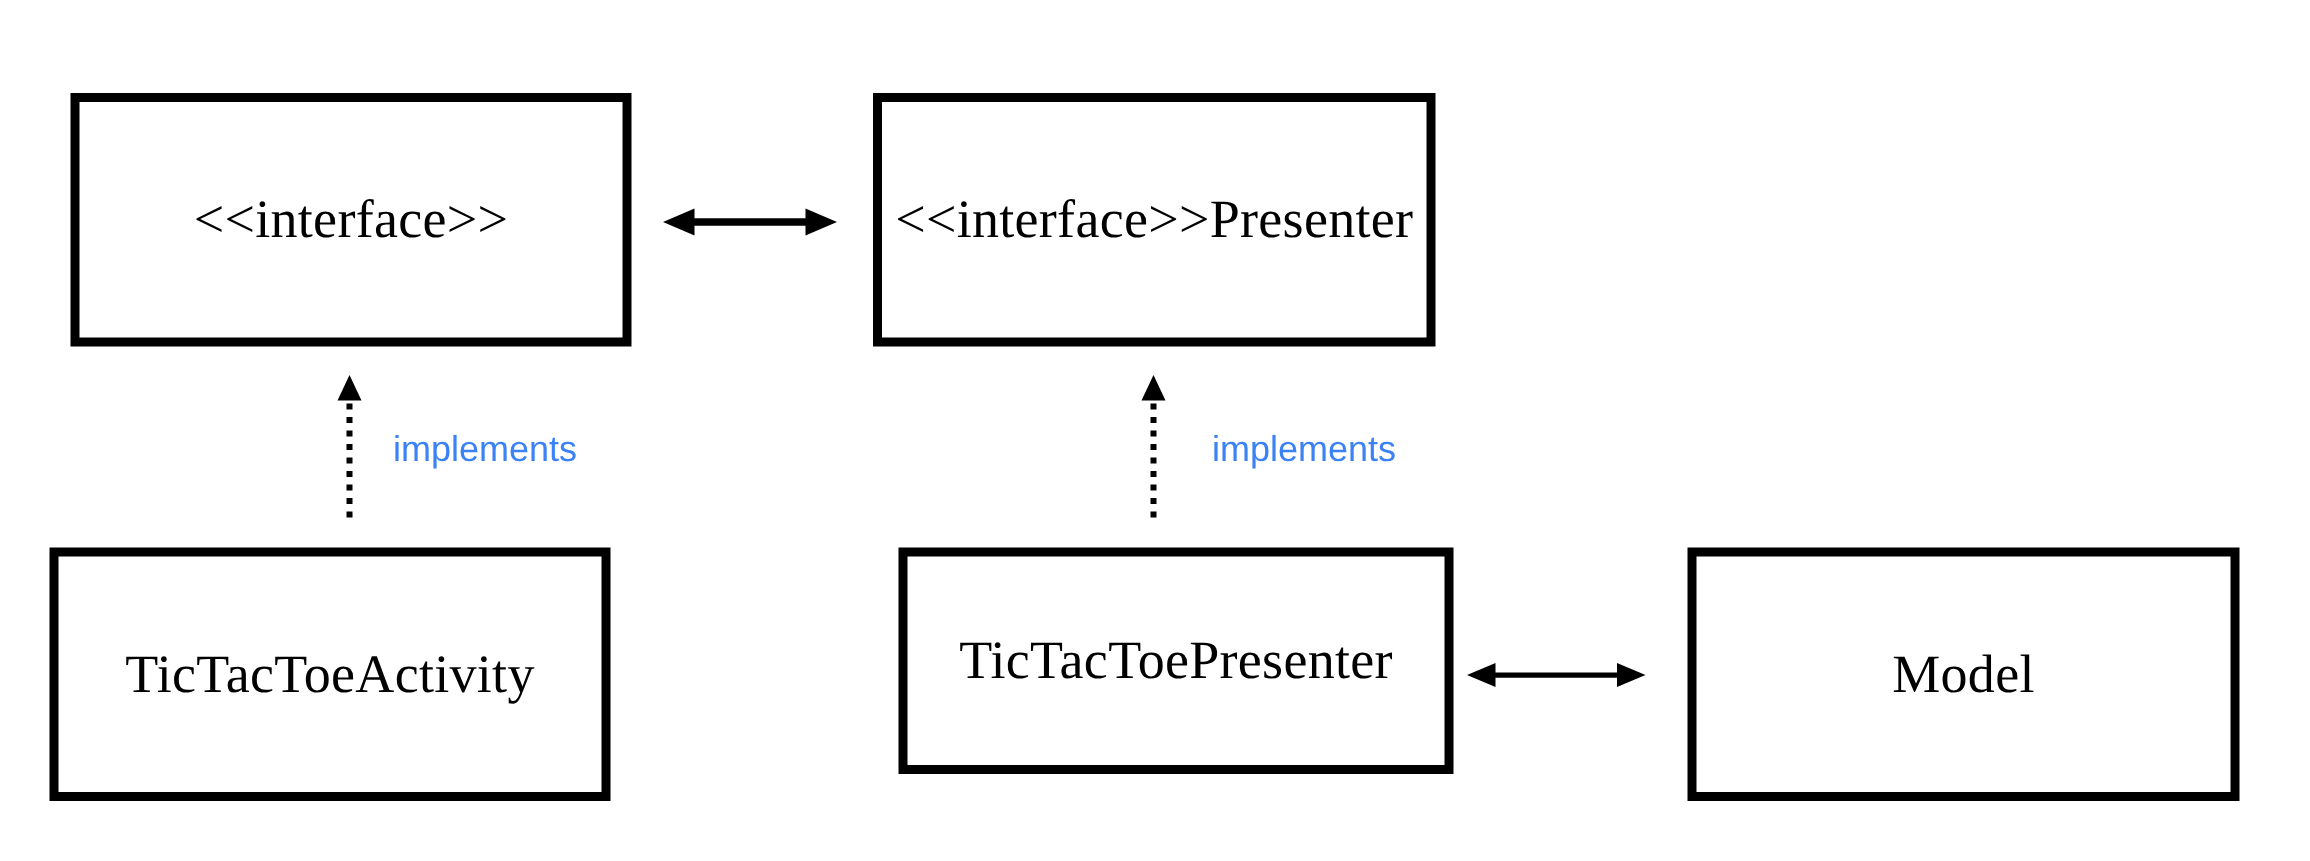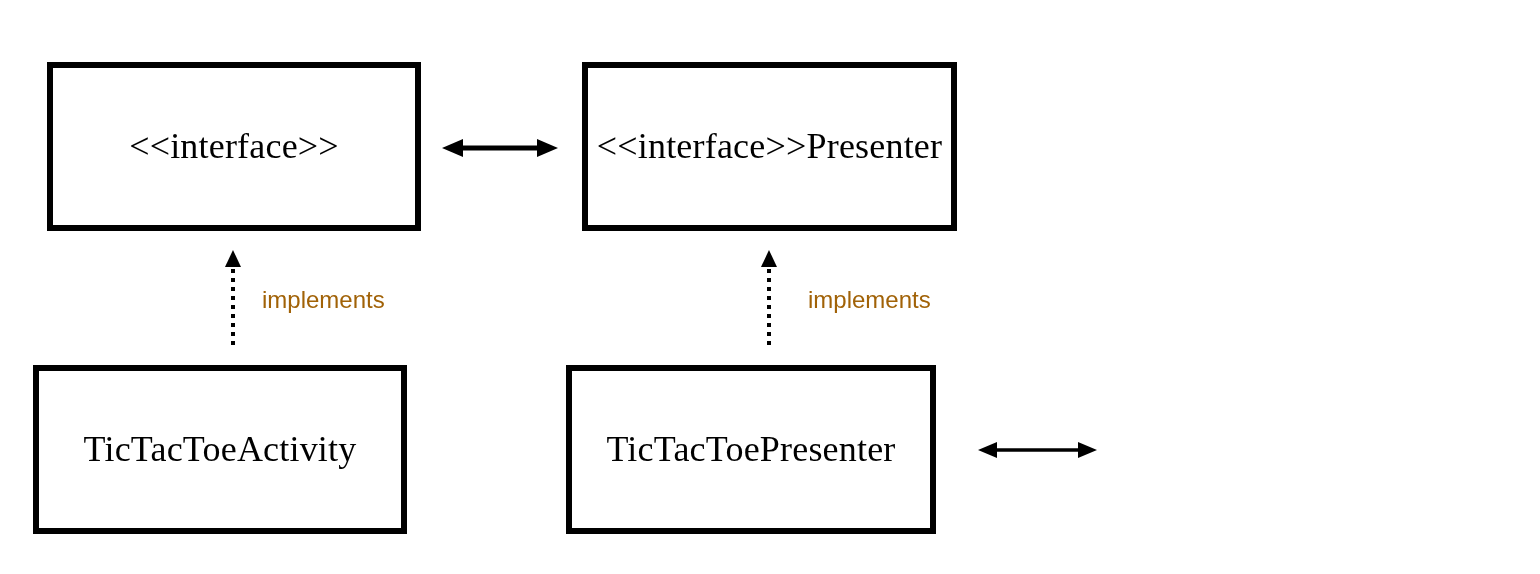--- a/index.html
+++ b/index.html
@@ -22,21 +22,21 @@
     justify-content: center;
     text-align: center;
     color: #000000;
     font-size: 36px;
     line-height: 47px;
     letter-spacing: 0.2px;
     font-family: Liberation Serif, serif;
   }
   .edge-label {
     position: absolute;
-    color: #a16207;
+    color: #3b82f6;
     font-size: 24px;
     line-height: 29px;
     white-space: nowrap;
   }
   svg.arrows {
     position: absolute;
     left: 0; top: 0;
     width: 1540px; height: 574px;
     pointer-events: none;
   }
@@ -77,22 +77,25 @@
 
   <div class="box" style="left:582px; top:62px; width:375px; height:169px">
     <div>&lt;&lt;interface&gt;&gt;</div>
     <div>Presenter</div>
   </div>
 
   <div class="box" style="left:33px; top:365px; width:374px; height:169px">
     <div>TicTacToeActivity</div>
   </div>
 
-  <div class="box" style="left:566px; top:365px; width:370px; height:169px">
+  <div class="box" style="left:599px; top:365px; width:370px; height:151px">
     <div>TicTacToePresenter</div>
   </div>
 
+  <div class="box" style="left:1125px; top:365px; width:368px; height:169px">
+    <div>Model</div>
+  </div>
 
   <div class="edge-label" style="left:262px; top:285px">implements</div>
 
   <div class="edge-label" style="left:808px; top:285px">implements</div>
 
 </div>
 
 </body></html>

